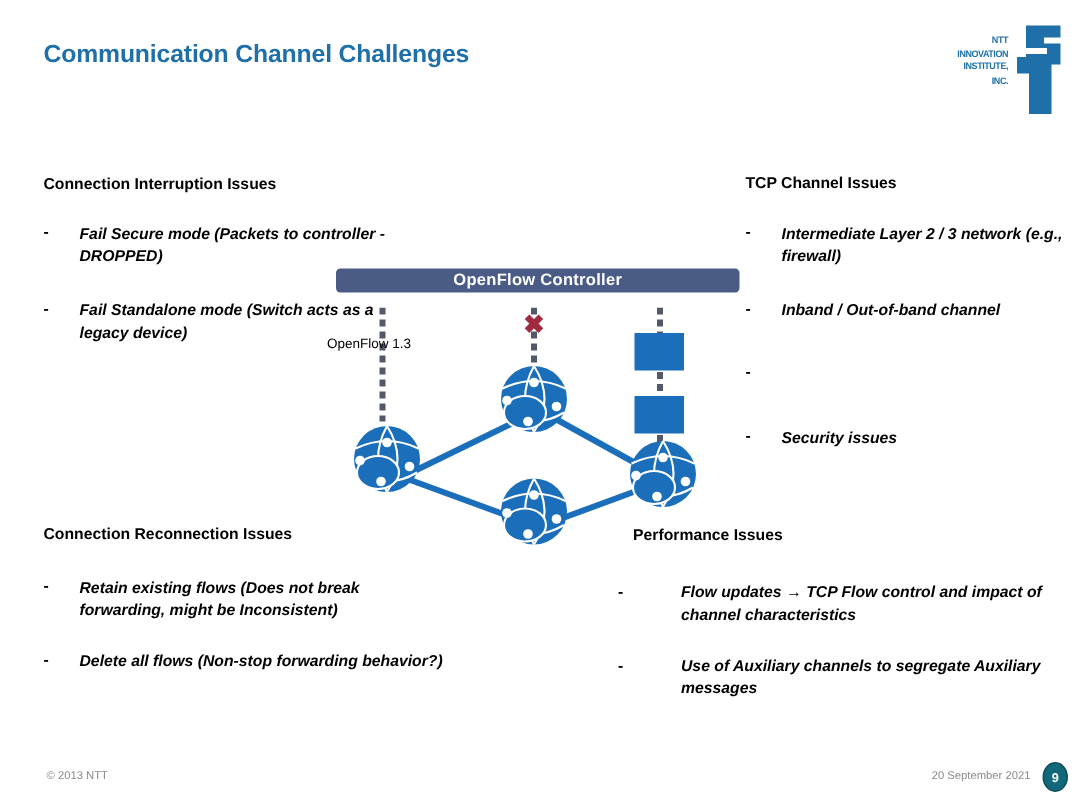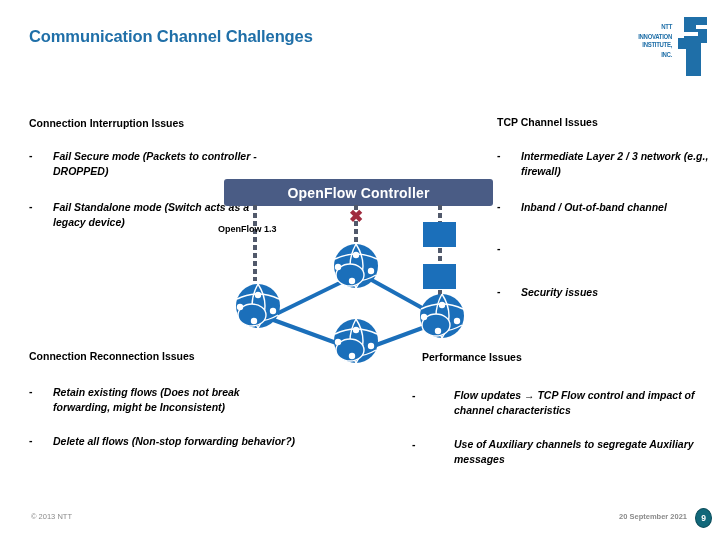--- a/index.html
+++ b/index.html
@@ -112,25 +112,25 @@
     left: 220px;
     top: 178px;
     width: 280px;
     height: 185px;
   }
   #controller-bar {
     position: absolute;
     left: 4px;
     top: 1px;
     width: 269px;
-    height: 27px;
+    height: 16px;
     background: #4A5C85;
     border-radius: 3px;
     color: #ffffff;
-    font-size: 14px;
+    font-size: 11px;
     font-weight: bold;
     letter-spacing: 0.2px;
     display: flex;
     align-items: center;
     justify-content: center;
   }
   .ctrl-link {
     position: absolute;
     width: 4px;
     background-image: linear-gradient(#51596B 60%, rgba(0,0,0,0) 0%);
@@ -141,21 +141,21 @@
   #link-mid    { left: 134px; top: 27px; height: 41px; }
   #link-right  { left: 218px; top: 27px; height: 20px; }
   #link-right2 { left: 218px; top: 70px; height: 20px; }
   #link-right3 { left: 218px; top: 112px; height: 28px; }
 
   #openflow-label {
     position: absolute;
     left: -2px;
     top: 46px;
     font-size: 9px;
-    font-weight: bold;
+    font-weight: normal;
     color: #000000;
     white-space: nowrap;
   }
   #red-x {
     position: absolute;
     left: 126px;
     top: 29px;
     width: 20px;
     height: 20px;
     color: #A02B3E;
@@ -200,21 +200,20 @@
     color: #8A8A8A;
     white-space: nowrap;
   }
   #footer-date {
     position: absolute;
     right: 33px;
     top: 512px;
     font-size: 7.5px;
     color: #8A8A8A;
     white-space: nowrap;
-    font-weight: bold;
   }
   #page-badge {
     position: absolute;
     right: 8px;
     top: 508px;
     width: 15px;
     height: 18px;
     border-radius: 50%;
     background: #11687A;
     border: 1.5px solid #0C4E5C;

